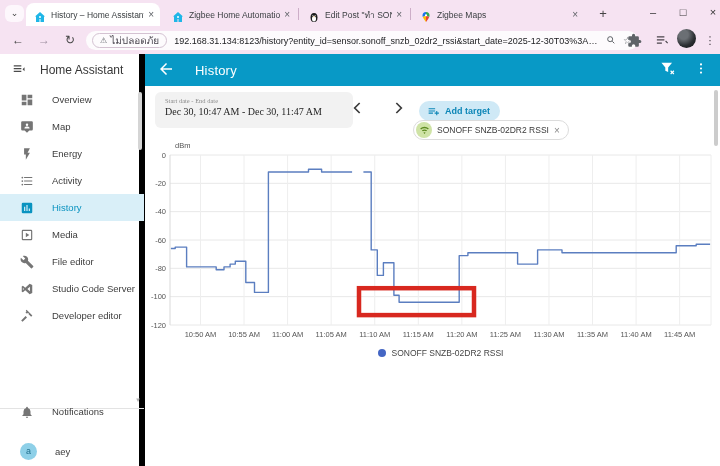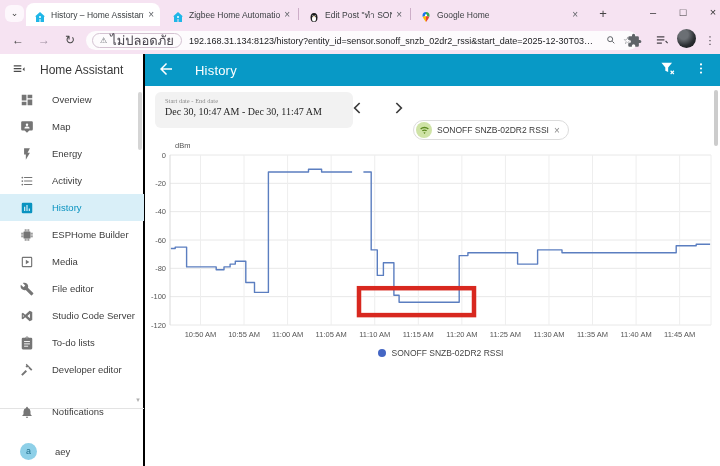--- a/index.html
+++ b/index.html
@@ -18,29 +18,29 @@
   #tab-search { left:5px; top:5px; width:19px; height:17px; background:#fdf7fc; border-radius:6px; color:#444; font-size:9px; text-align:center; line-height:16px; }
   #newtab-btn { left:593px; top:4px; width:20px; height:20px; font-size:13px; color:#444; text-align:center; line-height:19px; }
   .winctl { top:0; width:30px; height:24px; text-align:center; line-height:24px; font-size:11px; color:#333; }
 
   #urlrow { left:0; top:26px; width:720px; height:28px; background:#f6e3f2; }
   .navbtn { top:4px; width:20px; height:20px; text-align:center; line-height:20px; font-size:12px; color:#454545; border-radius:50%; }
   .navbtn.dim { color:#9f8fa0; }
   #omnibox { left:86px; top:31px; width:552px; height:19px; background:#fdfbfd; border-radius:10px; display:flex; align-items:center; padding:0 6px; }
   #security-chip { display:flex; align-items:center; gap:3px; background:#fdfbfd; border:1px solid #d4c2d2; border-radius:9px; height:15px; padding:0 7px; margin-right:7px; }
   #security-chip .warn { color:#5f6368; font-size:8px; }
-  #security-chip .s-text { font-size:13px; color:#49454e; white-space:nowrap; }
+  #security-chip .s-text { font-size:10px; color:#49454e; white-space:nowrap; }
   #url-text { font-size:9px; color:#202124; white-space:nowrap; overflow:hidden; text-overflow:ellipsis; flex:1; }
   .omni-icon { color:#5f6368; font-size:10px; margin-left:7px; flex:0 0 auto; }
   .toolbar-icon { top:30px; width:20px; height:20px; color:#4a444b; }
   #profile-avatar { left:677px; top:29px; width:19px; height:19px; border-radius:50%; background:radial-gradient(circle at 35% 30%, #6b6f74 0 25%, #2c2f33 60%, #0e0f10); }
   #browser-dots { left:703px; top:30px; width:14px; height:20px; color:#4a444b; font-size:11px; text-align:center; line-height:20px; }
 
   
-  #sidebar { left:0; top:54px; width:145px; height:412px; background:#fff; border-right:2px solid #000000; }
+  #sidebar { left:0; top:54px; width:145px; height:412px; background:#fff; border-right:6px solid #000000; }
   #sb-header { height:32px; display:flex; align-items:center; padding-left:12px; gap:12px; }
   #sb-title { font-size:12px; color:#373737; }
   .sb-item { left:0; width:144px; height:27px; display:flex; align-items:center; padding-left:20px; gap:18px; }
   .sb-item .lbl { font-size:9.5px; color:#3d3d3d; }
   .sb-item.active { background:#d9eff8; }
   .sb-item.active .lbl { color:#0a93c0; }
   .sb-icon { width:14px; height:14px; flex:0 0 auto; }
   .sb-icon svg { width:14px; height:14px; fill:#757575; }
   .sb-item.active .sb-icon svg { fill:#0a93c0; }
   #sb-divider { left:0; top:354px; width:144px; height:1px; background:#e3e3e3; }
@@ -111,21 +111,21 @@
       </div>
       <div class="tab-divider abs" style="left: 410px;"></div>
       <div class="tab abs" style="left: 412px; width: 172px;">
         <span class="favicon"><svg viewBox="0 0 24 24" width="12" height="12">
             <path d="M12 2a7 7 0 0 0-7 7c0 .9.2 1.9.6 2.9L12 9V2z" fill="#1a73e8"></path>
             <path d="M12 2v7l6.4 2.9c.4-1 .6-2 .6-2.9a7 7 0 0 0-7-7z" fill="#34a853"></path>
             <path d="M5.6 11.9C7.4 16.2 12 22 12 22V9z" fill="#fbbc04"></path>
             <path d="M12 9v13s4.6-5.8 6.4-10.1z" fill="#ea4335"></path>
             <circle cx="12" cy="8.6" r="2.3" fill="#fff"></circle>
           </svg></span>
-        <span class="t-title">Google Home</span>
+        <span class="t-title">Zigbee Maps</span>
         <span class="t-close">×</span>
       </div>
     </div>
   <div id="newtab-btn" class="abs">+</div>
   <div class="winctl abs" style="left:638px">–</div>
   <div class="winctl abs" style="left:668px">□</div>
   <div class="winctl abs" style="left:698px">×</div>
 </div>
 
 <div id="urlrow" class="abs">
@@ -197,49 +197,35 @@
         <span class="lbl">Activity</span>
       </div>
       <div class="sb-item active">
         <span class="sb-icon"><svg viewBox="0 0 24 24">
             <path d="M19 3H5a2 2 0 0 0-2 2v14a2 2 0 0 0 2 2h14a2 2 0 0 0 2-2V5a2 2 0 0 0-2-2zM9 17H7v-7h2v7zm4 0h-2V7h2v10zm4 0h-2v-4h2v4z"></path>
           </svg></span>
         <span class="lbl">History</span>
       </div>
       <div class="sb-item">
         <span class="sb-icon"><svg viewBox="0 0 24 24">
-            <rect x="6" y="6" width="12" height="12" rx="1"></rect>
-            <path d="M9 2v4M12 2v4M15 2v4M9 18v4M12 18v4M15 18v4M2 9h4M2 12h4M2 15h4M18 9h4M18 12h4M18 15h4" stroke="#757575" stroke-width="1.6" fill="none"></path>
-          </svg></span>
-        <span class="lbl">ESPHome Builder</span>
-      </div>
-      <div class="sb-item">
-        <span class="sb-icon"><svg viewBox="0 0 24 24">
             <path d="M19 3H5a2 2 0 0 0-2 2v14a2 2 0 0 0 2 2h14a2 2 0 0 0 2-2V5a2 2 0 0 0-2-2zm0 16H5V5h14v14zM10 8l6 4-6 4V8z"></path>
           </svg></span>
         <span class="lbl">Media</span>
       </div>
       <div class="sb-item">
         <span class="sb-icon"><svg viewBox="0 0 24 24">
             <path d="M22.7 19l-9.1-9.1c.9-2.3.4-5-1.5-6.9-2-2-5-2.4-7.4-1.3L9 6 6 9 1.6 4.7C.4 7.1.9 10.1 2.9 12.1c1.9 1.9 4.6 2.4 6.9 1.5l9.1 9.1c.4.4 1 .4 1.4 0l2.3-2.3c.5-.4.5-1.1.1-1.4z"></path>
           </svg></span>
         <span class="lbl">File editor</span>
       </div>
       <div class="sb-item">
         <span class="sb-icon"><svg viewBox="0 0 24 24">
             <path d="M16.5 3L21 5.3v13.4L16.5 21 9 14.3 5 17.5l-2-1v-9l2-1L9 9.7 16.5 3zm.5 5.2l-4.3 3.8L17 15.8V8.2zM5 10.3v3.4L7 12l-2-1.7z"></path>
           </svg></span>
         <span class="lbl">Studio Code Server</span>
-      </div>
-      <div class="sb-item">
-        <span class="sb-icon"><svg viewBox="0 0 24 24">
-            <path d="M19 3h-4.2A3 3 0 0 0 12 1a3 3 0 0 0-2.8 2H5a2 2 0 0 0-2 2v16a2 2 0 0 0 2 2h14a2 2 0 0 0 2-2V5a2 2 0 0 0-2-2zm-7-1a1 1 0 1 1 0 2 1 1 0 0 1 0-2z"></path>
-            <path d="M7 9.5h10M7 13.5h10M7 17.5h7" stroke="#fff" stroke-width="1.6" fill="none"></path>
-          </svg></span>
-        <span class="lbl">To-do lists</span>
       </div>
       <div class="sb-item">
         <span class="sb-icon"><svg viewBox="0 0 24 24">
             <path d="M2 19.6l7.6-7.6 2.4 2.4-7.6 7.6L2 19.6zm19.2-8.5l-2.1 2.1-4.7-4.7.7-.7-1.4-1.4-1.8 1.8-2.5-2.5 1.8-1.8-1.3-1.3 1.4-1.4 9.9 9.9z"></path>
           </svg></span>
         <span class="lbl">Developer editor</span>
       </div>
     </div>
   <div id="sb-scroll-thumb" class="abs"></div>
   <div id="sb-scroll-arrow" class="abs">▾</div>
@@ -290,20 +276,26 @@
   <span class="chev-btn abs" style="left:203px">
     <svg width="20" height="20" viewBox="0 0 24 24">
         <path fill="none" stroke="#3c3c3c" stroke-width="2" d="M14 6l-6 6 6 6"></path>
       </svg>
   </span>
   <span class="chev-btn abs" style="left:243px">
     <svg width="20" height="20" viewBox="0 0 24 24">
         <path fill="none" stroke="#3c3c3c" stroke-width="2" d="M10 6l6 6-6 6"></path>
       </svg>
   </span>
+  <div id="add-target" class="abs">
+    <svg width="13" height="13" viewBox="0 0 24 24">
+        <path fill="#0d86b7" d="M3 6h12v2H3zm0 4h12v2H3zm0 4h8v2H3zm14 0v-3h2v3h3v2h-3v3h-2v-3h-3v-2z"></path>
+      </svg>
+    <span class="atxt">Add target</span>
+  </div>
   <div id="target-chip" class="abs">
     <span id="chip-avatar">
       <svg width="11" height="11" viewBox="0 0 24 24">
           <path fill="#5d8a20" d="M12 19.5l2.4-3a3.9 3.9 0 0 0-4.8 0zM12 4A14.5 14.5 0 0 0 2.6 7.4l1.9 2.3A11.5 11.5 0 0 1 12 7a11.5 11.5 0 0 1 7.5 2.7l1.9-2.3A14.5 14.5 0 0 0 12 4zm0 5.6a8.8 8.8 0 0 0-5.6 2l1.9 2.3a5.9 5.9 0 0 1 7.4 0l1.9-2.3a8.8 8.8 0 0 0-5.6-2z"></path>
         </svg>
     </span>
     <span id="chip-label">SONOFF SNZB-02DR2 RSSI</span>
     <span id="chip-close">×</span>
   </div>
 

